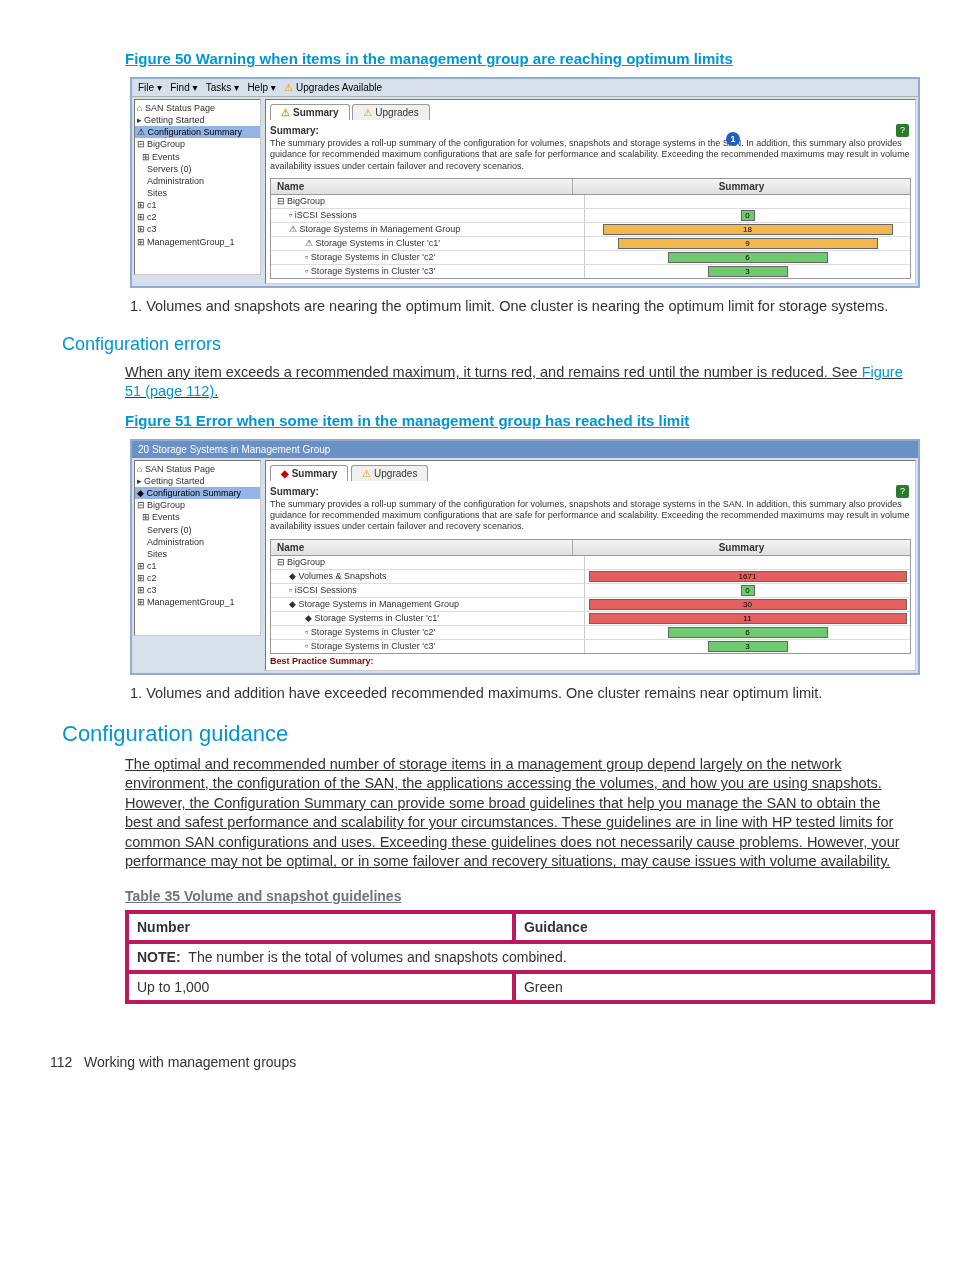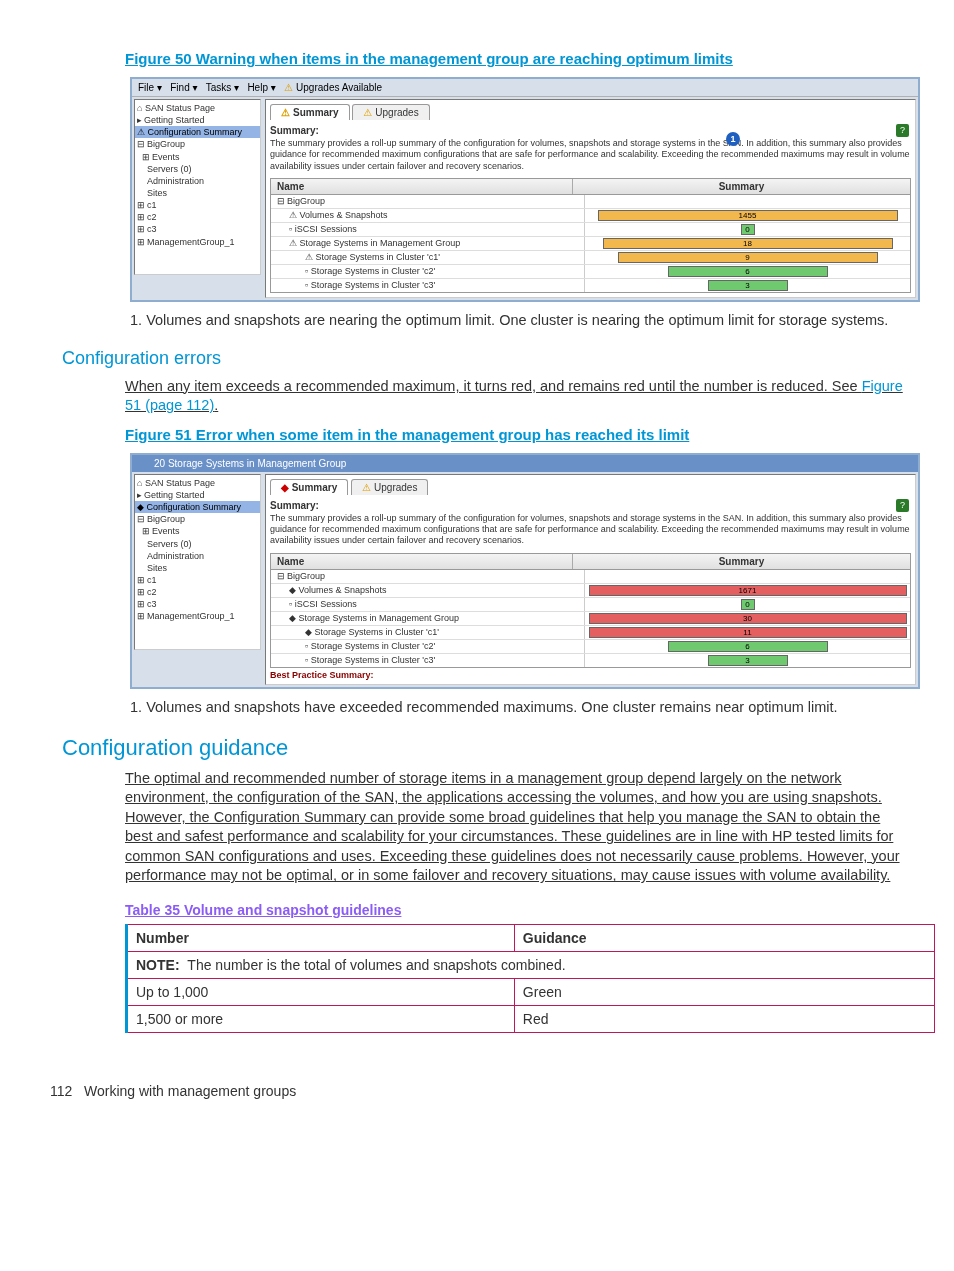--- a/index.html
+++ b/index.html
@@ -24,21 +24,21 @@
     font-size: 22px;
     margin: 20px 0 8px 0;
   }
   .section-h3 {
     color: #0096d6;
     font-weight: normal;
     font-size: 18px;
     margin: 20px 0 8px 0;
   }
   .table-title {
-    color: #8b5cf6;
+    color: #737373;
     font-weight: bold;
     font-size: 14px;
     margin: 16px 0 6px 0;
   }
   .body-text {
     font-size: 14.5px;
     line-height: 1.35;
     margin: 6px 0 10px 0;
   }
   .indent { margin-left: 75px; text-decoration: underline; }
@@ -61,21 +61,21 @@
   .menubar {
     background: #d6dfea;
     padding: 3px 6px;
     font-size: 10px;
     border-bottom: 1px solid #b0b0b0;
     color: #000;
   }
   .titlebar {
     background: #6a90c8;
     color: #fff;
-    padding: 3px 22px;
+    padding: 3px 6px;
     font-size: 10px;
   }
   .shot-body { display: flex; }
   .tree-pane {
     width: 125px;
     background: #fff;
     border: 1px inset #ccc;
     margin: 2px;
     padding: 2px 0;
     font-size: 9px;
@@ -171,21 +171,21 @@
   .indent2 { padding-left: 34px !important; }
   .bp-line { font-size: 9px; color: #8a0000; font-weight: bold; padding-top: 2px; }
   table.guidance {
     border-collapse: collapse;
     width: 810px;
     margin-left: 75px;
     border-left: 3px solid #0096d6;
     font-size: 14px;
   }
   table.guidance th, table.guidance td {
-    border: 1px solid #be185d;
+    border: 4px solid #be185d;
     padding: 5px 8px;
     text-align: left;
     vertical-align: top;
   }
   table.guidance th { font-weight: bold; background: #fff; }
   .note-cell b { font-weight: bold; text-align: right; }
   .footer {
     margin-top: 50px;
     font-size: 14px;
   }
@@ -230,26 +230,20 @@
       <div class="grid-head">
         <div class="col-name">Name</div>
         <div class="col-sum">Summary</div>
       </div>
       <div class="grid-body" id="grid50">
           <div class="grid-row">
             <div class="cell-name indent0">⊟ BigGroup</div>
             <div class="cell-sum"></div>
           </div>
           <div class="grid-row">
-            <div class="cell-name indent1">⚠ Volumes &amp; Snapshots</div>
-            <div class="cell-sum">
-              <div class="bar orange" style="width: 300px;">1455</div>
-            </div>
-          </div>
-          <div class="grid-row">
             <div class="cell-name indent1">▫ iSCSI Sessions</div>
             <div class="cell-sum">
               <div class="bar green" style="width: 14px;">0</div>
             </div>
           </div>
           <div class="grid-row">
             <div class="cell-name indent1">⚠ Storage Systems in Management Group</div>
             <div class="cell-sum">
               <div class="bar orange" style="width: 290px;">18</div>
             </div>
@@ -355,43 +349,39 @@
             <div class="cell-sum">
               <div class="bar green" style="width: 80px;">3</div>
             </div>
           </div>
         </div>
       <div class="bp-line">Best Practice Summary:</div>
     </div>
   </div>
 </div>
 
-<div class="caption-list">1. <span>Volumes and snapshots have exceeded recommended maximums. One cluster remains near optimum limit.</span></div>
+<div class="caption-list">1. <span>Volumes and addition have exceeded recommended maximums. One cluster remains near optimum limit.</span></div>
 
 <div class="section-h2 indent-less" style="margin-left:12px;">Configuration guidance</div>
 <div class="body-text indent">The optimal and recommended number of storage items in a management group depend largely on the network environment, the configuration of the SAN, the applications accessing the volumes, and how you are using snapshots. However, the Configuration Summary can provide some broad guidelines that help you manage the SAN to obtain the best and safest performance and scalability for your circumstances. These guidelines are in line with HP tested limits for common SAN configurations and uses. Exceeding these guidelines does not necessarily cause problems. However, your performance may not be optimal, or in some failover and recovery situations, may cause issues with volume availability.</div>
 
 <div class="table-title indent">Table 35 Volume and snapshot guidelines</div>
 <table class="guidance">
   <tbody>
       <tr>
     <th style="width:48%;">Number</th>
     <th>Guidance</th>
   </tr>
   <tr>
     <td colspan="2" class="note-cell">
       <b>NOTE:</b>&nbsp;&nbsp;<span>The number is the total of volumes and snapshots combined.</span>
     </td>
   </tr>
   <tr>
         <td>Up to 1,000</td>
         <td>Green</td>
       </tr>
-  <tr>
-        <td>1,500 or more</td>
-        <td>Red</td>
-      </tr>
 </tbody>
   </table>
 
 <div class="footer">
   <span>112</span>&nbsp;&nbsp;&nbsp;<span>Working with management groups</span>
 </div>
 
 </body></html>

